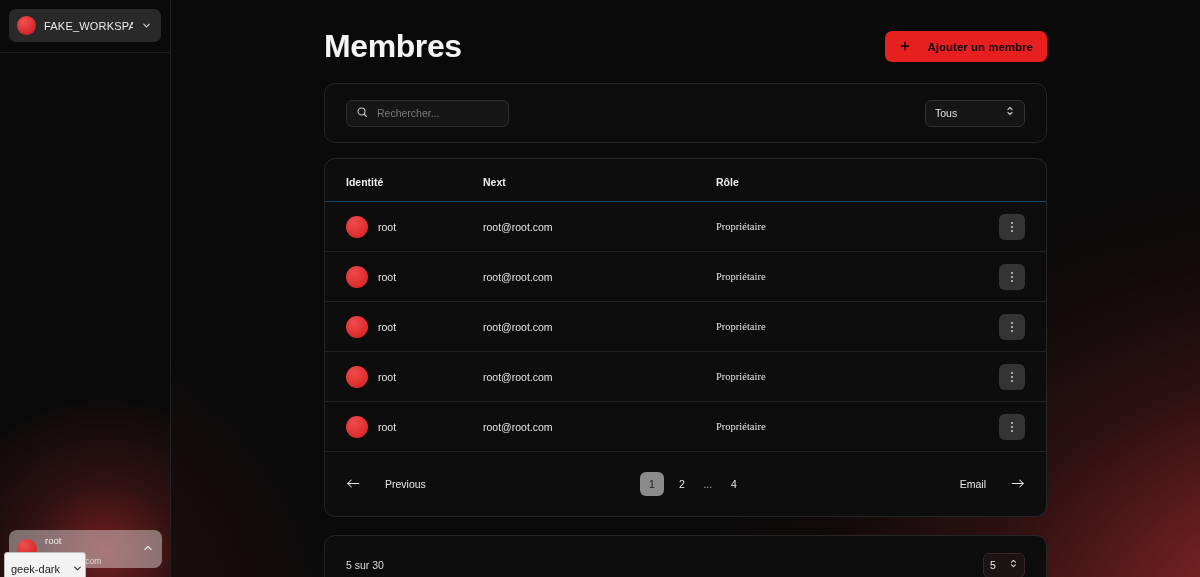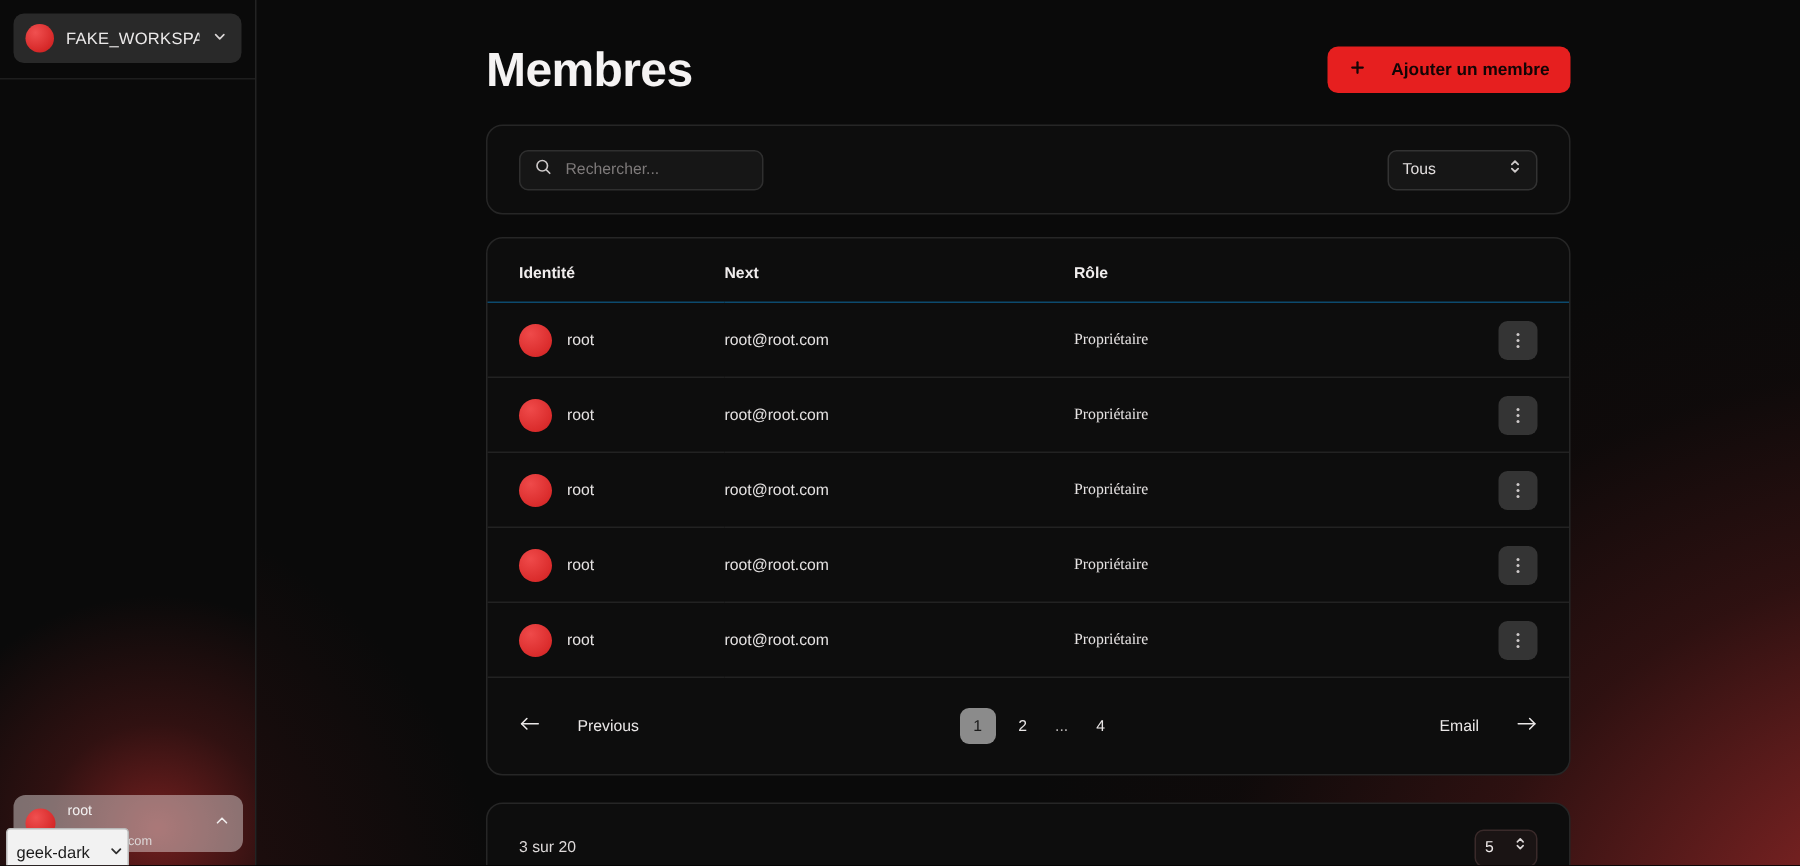--- a/index.html
+++ b/index.html
@@ -472,21 +472,21 @@
             <svg width="14" height="11" viewBox="0 0 24 18" fill="none" stroke="#eae7e7" stroke-width="1.8" stroke-linecap="round" stroke-linejoin="round">
                 <line x1="2" y1="9" x2="21" y2="9"></line>
                 <polyline points="15 3 21 9 15 15"></polyline>
               </svg>
           </span>
         </button>
       </div>
     </section>
 
     <section class="card card-footer">
-      <span class="footer-count">3 sur 20</span>
+      <span class="footer-count">5 sur 30</span>
       <div class="size-select">
         <span class="size-select-label">5</span>
         <span>
           <svg width="9" height="13" viewBox="0 0 14 20" fill="none" stroke="#ddd8d8" stroke-width="1.7" stroke-linecap="round" stroke-linejoin="round">
               <polyline points="4 8 7 5 10 8"></polyline>
               <polyline points="4 12 7 15 10 12"></polyline>
             </svg>
         </span>
       </div>
     </section>

